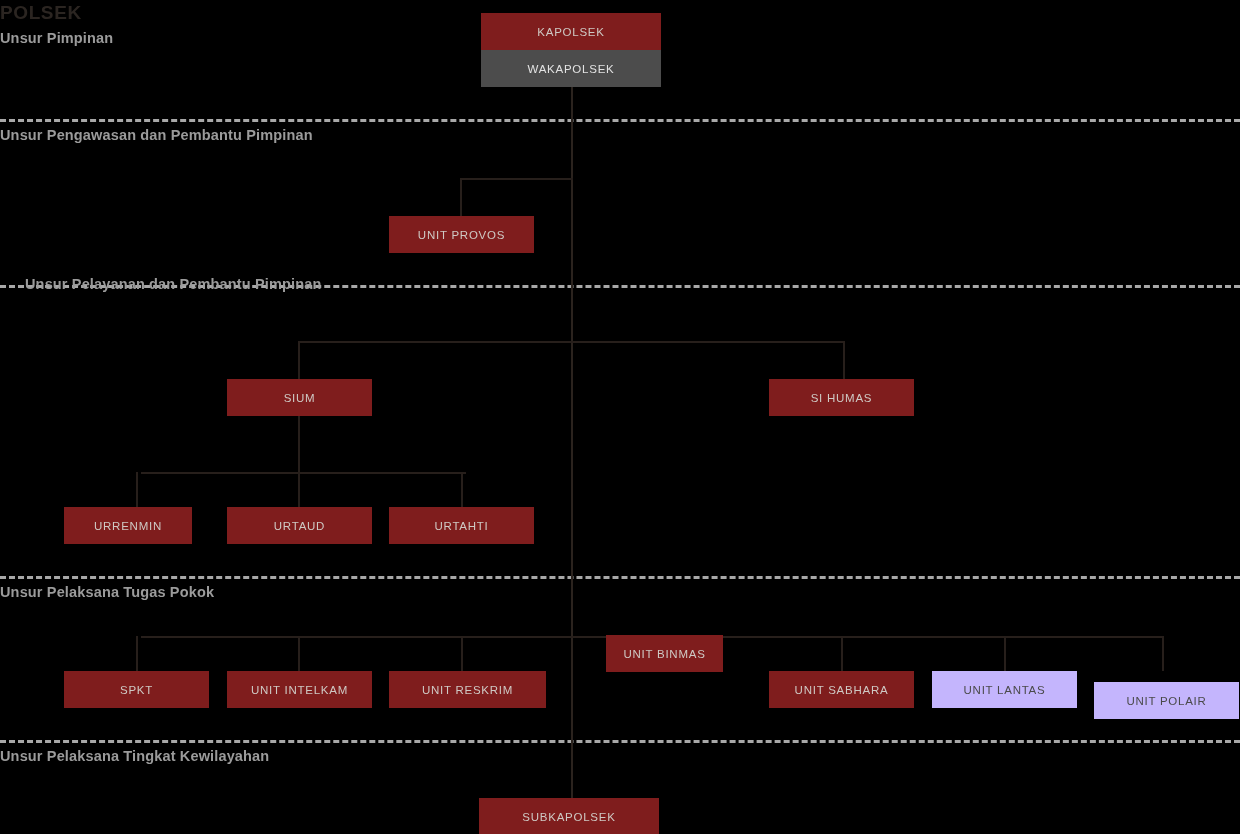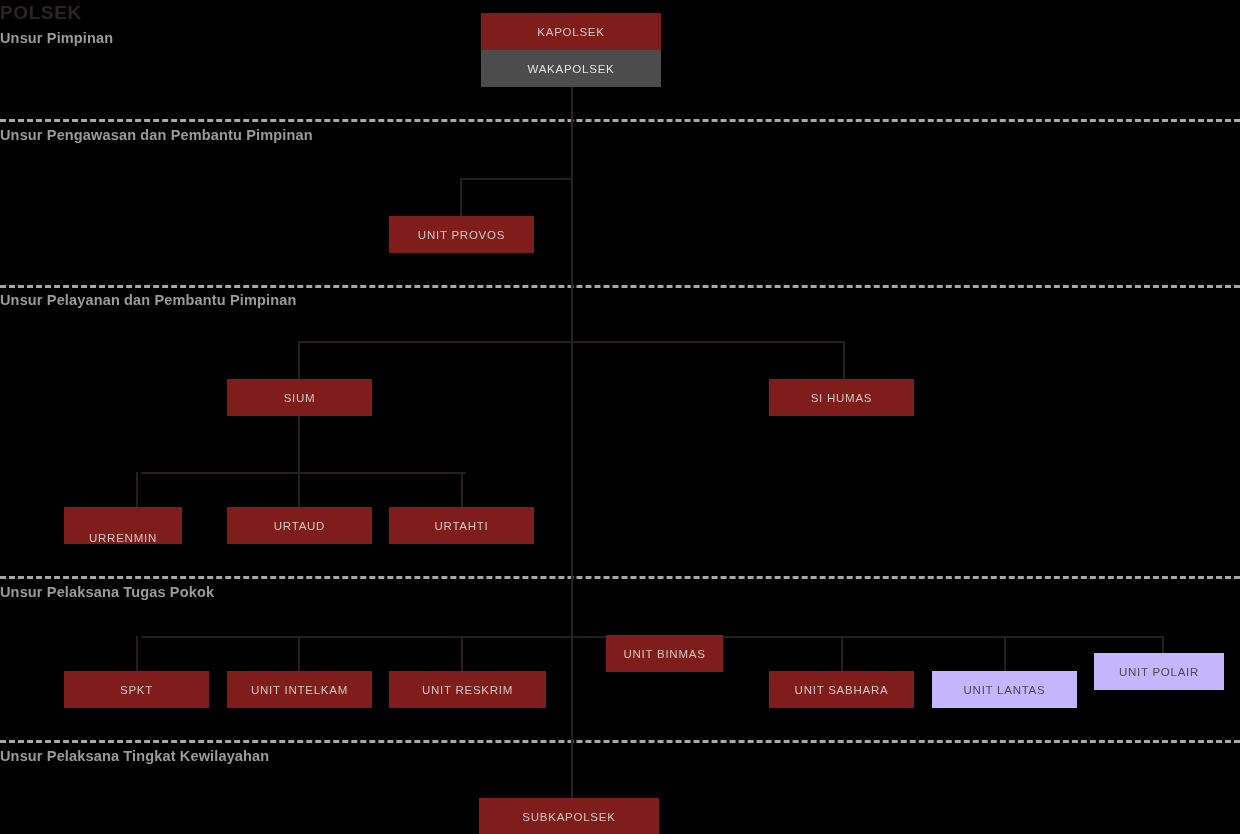--- a/index.html
+++ b/index.html
@@ -100,21 +100,21 @@
 <div id="chart-root">
 
   <div class="chart-title">POLSEK</div>
 
   <div id="sections-layer">
       <div class="divider" style="top: 119px;"></div>
       <div class="section-label" style="top: 30px;">Unsur Pimpinan</div>
       <div class="divider" style="top: 285px;"></div>
       <div class="section-label" style="top: 127px;">Unsur Pengawasan dan Pembantu Pimpinan</div>
       <div class="divider" style="top: 576px;"></div>
-      <div class="section-label" style="top: 292px;">Unsur Pelayanan dan Pembantu Pimpinan</div>
+      <div class="section-label" style="top: 276px; margin-left: 25px;">Unsur Pelayanan dan Pembantu Pimpinan</div>
       <div class="divider" style="top: 740px;"></div>
       <div class="section-label" style="top: 584px;">Unsur Pelaksana Tugas Pokok</div>
       <div class="section-label" style="top: 748px;">Unsur Pelaksana Tingkat Kewilayahan</div>
     </div>
 
   <div id="lines-layer">
       <div class="trunk" style="left: 571px; top: 87px; height: 711px;"></div>
       <div class="line-h" style="left: 461px; top: 178px; width: 112px;"></div>
       <div class="line-v" style="left: 460px; top: 178px; height: 38px;"></div>
       <div class="line-h" style="left: 299px; top: 341px; width: 546px;"></div>
@@ -144,21 +144,21 @@
       </div>
       <div class="node dark" style="left: 389px; top: 216px; width: 145px; height: 37px;">
         <span>UNIT PROVOS</span>
       </div>
       <div class="node dark" style="left: 227px; top: 379px; width: 145px; height: 37px;">
         <span>SIUM</span>
       </div>
       <div class="node dark" style="left: 769px; top: 379px; width: 145px; height: 37px;">
         <span>SI HUMAS</span>
       </div>
-      <div class="node dark" style="left: 64px; top: 507px; width: 118px; height: 37px; align-items: flex-end;">
+      <div class="node dark" style="left: 64px; top: 507px; width: 128px; height: 37px;">
         <span>URRENMIN</span>
       </div>
       <div class="node dark" style="left: 227px; top: 507px; width: 145px; height: 37px;">
         <span>URTAUD</span>
       </div>
       <div class="node dark" style="left: 389px; top: 507px; width: 145px; height: 37px;">
         <span>URTAHTI</span>
       </div>
       <div class="node dark" style="left: 64px; top: 671px; width: 145px; height: 37px;">
         <span>SPKT</span>
@@ -171,21 +171,21 @@
       </div>
       <div class="node dark" style="left: 606px; top: 635px; width: 117px; height: 37px;">
         <span>UNIT BINMAS</span>
       </div>
       <div class="node dark" style="left: 769px; top: 671px; width: 145px; height: 37px;">
         <span>UNIT SABHARA</span>
       </div>
       <div class="node light" style="left: 932px; top: 671px; width: 145px; height: 37px;">
         <span>UNIT LANTAS</span>
       </div>
-      <div class="node light" style="left: 1094px; top: 653px; width: 130px; height: 37px; text-align: right;">
+      <div class="node light" style="left: 1094px; top: 682px; width: 145px; height: 37px; text-align: right;">
         <span>UNIT POLAIR</span>
       </div>
       <div class="node dark" style="left: 479px; top: 798px; width: 180px; height: 37px;">
         <span>SUBKAPOLSEK</span>
       </div>
     </div>
 
 </div>
 
 </body></html>

